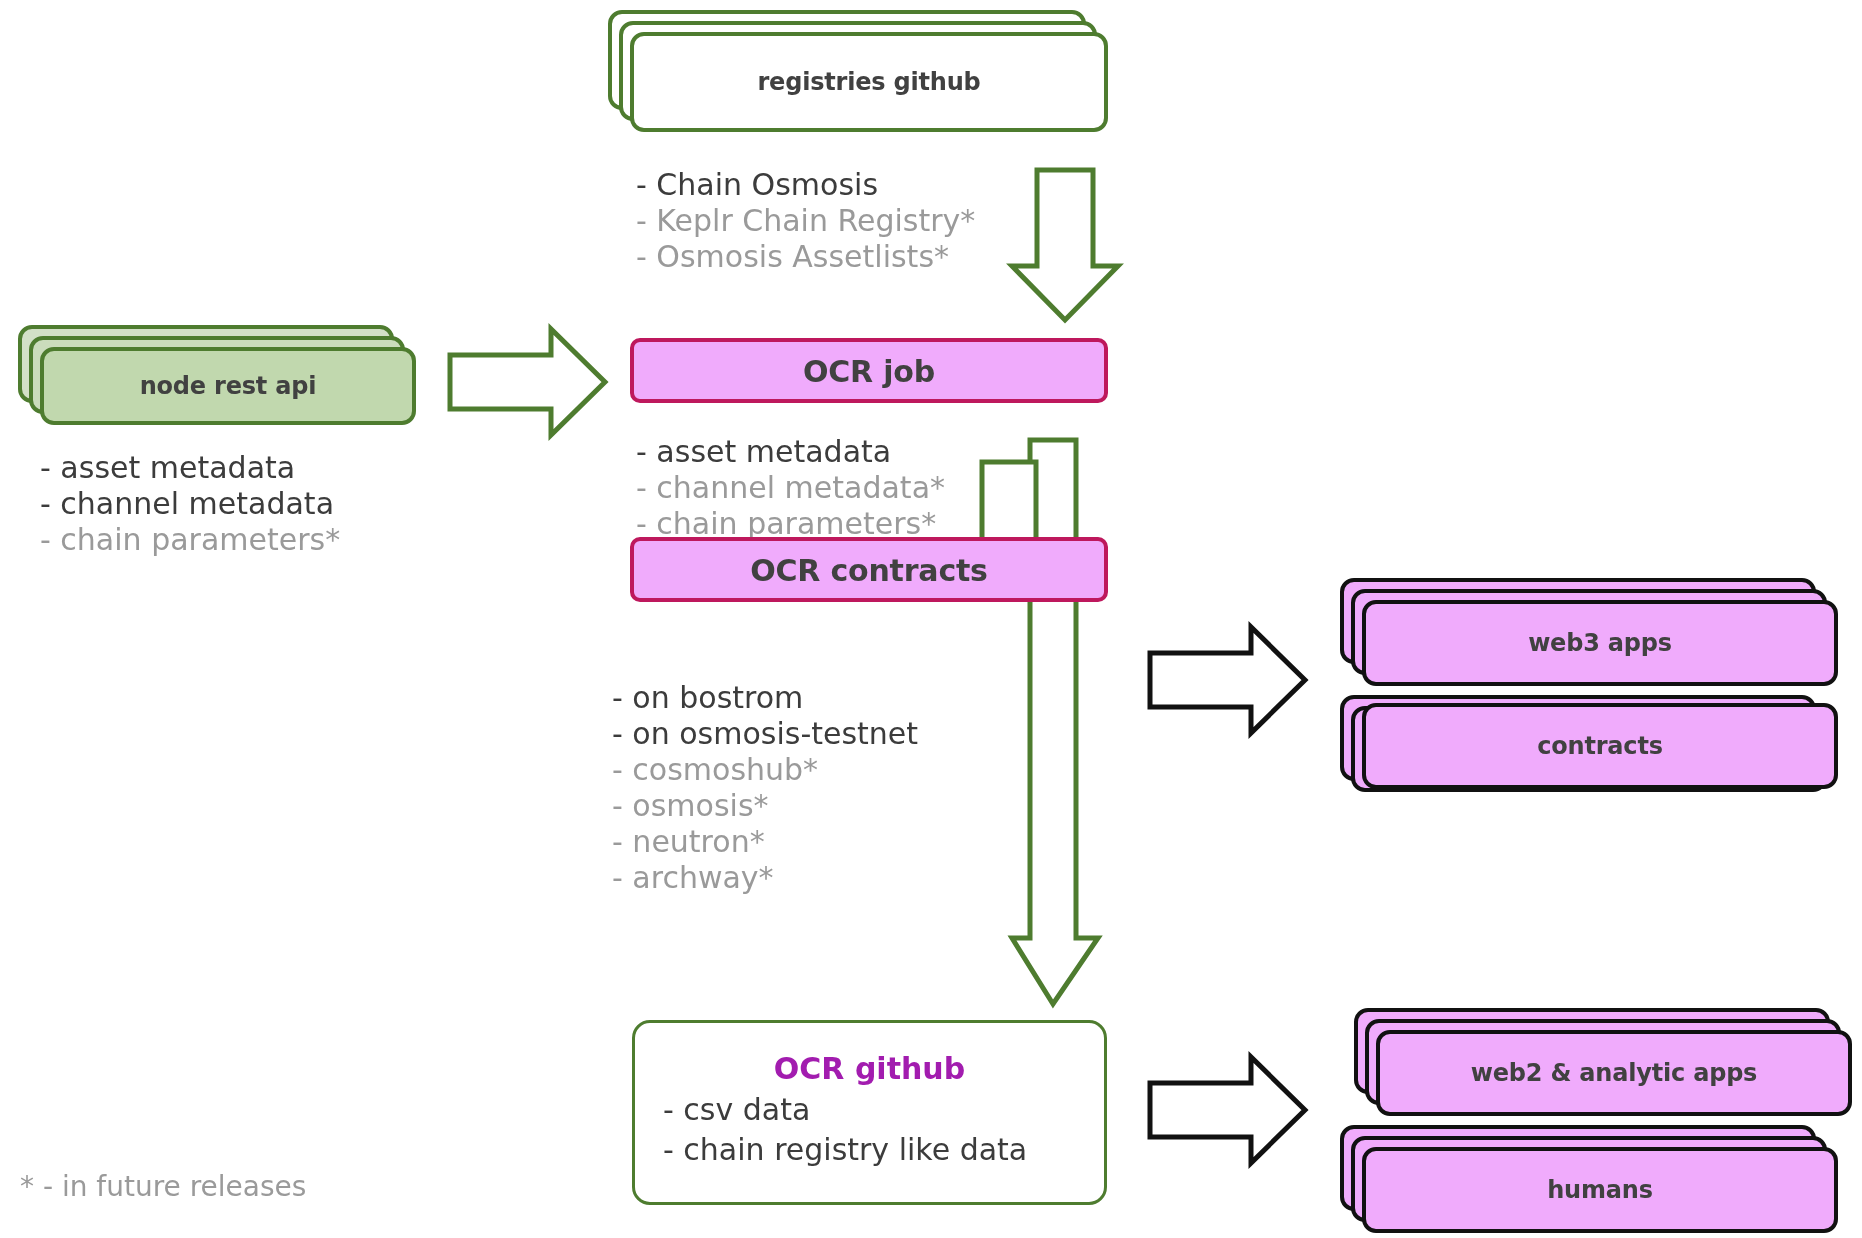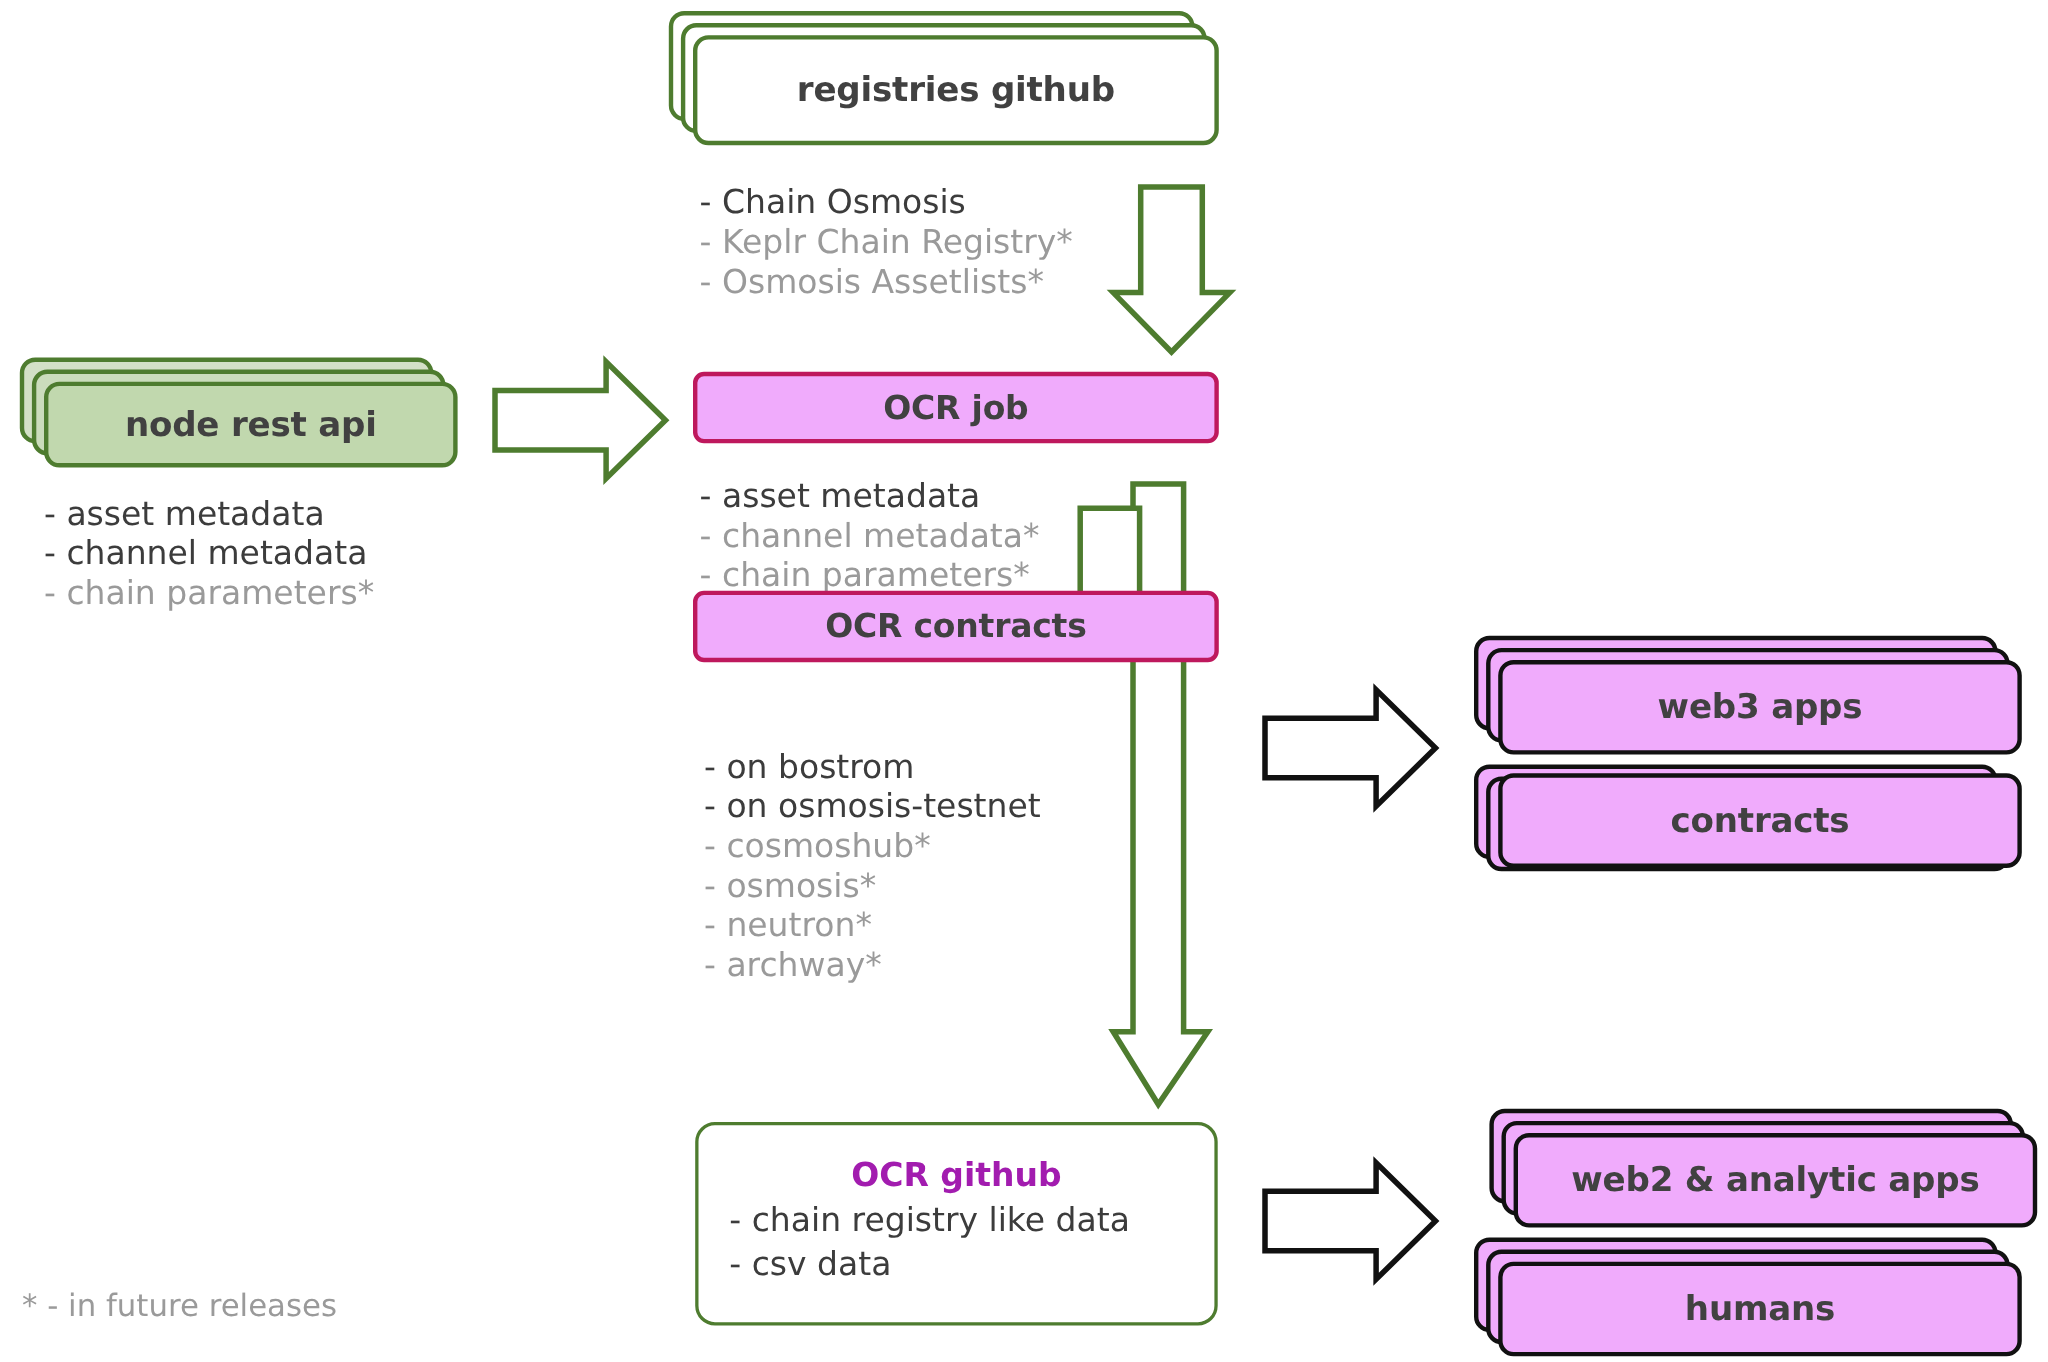--- a/index.html
+++ b/index.html
@@ -46,21 +46,21 @@
 
   .card-label {
     position: absolute;
     left: 0;
     right: 0;
     top: 50%;
     transform: translateY(-50%);
     text-align: center;
     font-weight: bold;
     color: #414141;
-    font-size: 31px;
+    font-size: 24px;
     letter-spacing: -0.2px;
   }
 
   
   .proc-box {
     position: absolute;
     box-sizing: border-box;
     background: #f0abfc;
     border: 4px solid #be185d;
     border-radius: 10px;
@@ -179,38 +179,38 @@
   </svg>
 
   <svg class="arrow" style="left:958px; top:460px;" width="110" height="135" viewBox="0 0 110 135">
     <polygon class="arrow-green" points="24,2 78,2 78,80 104,80 51,132 2,80 24,80"></polygon>
   </svg>
 
   <div class="proc-box" style="left:630px; top:537px; width:478px; height:65px;">
     <div class="card-label">OCR contracts</div>
   </div>
 
-  <div class="bullets" style="left:640px; top:680px;">
+  <div class="bullets" style="left:612px; top:680px;">
     <span class="item">- on bostrom</span>
     <span class="item">- on osmosis-testnet</span>
     <span class="item future">- cosmoshub*</span>
     <span class="item future">- osmosis*</span>
     <span class="item future">- neutron*</span>
     <span class="item future">- archway*</span>
   </div>
 
   <svg class="arrow" style="left:1148px; top:625px;" width="160" height="110" viewBox="0 0 160 110">
     <polygon class="arrow-black" points="2,28 103,28 103,2 157,55 103,108 103,82 2,82"></polygon>
   </svg>
 
   <div class="out-box" style="left:632px; top:1020px; width:475px; height:185px;">
     <div class="box-inner" style="top:28px;">
       <div class="title">OCR github</div>
+      <div class="line">- csv data</div>
       <div class="line">- chain registry like data</div>
-      <div class="line">- csv data</div>
     </div>
   </div>
 
   <svg class="arrow" style="left:1148px; top:1055px;" width="160" height="110" viewBox="0 0 160 110">
     <polygon class="arrow-black" points="2,28 103,28 103,2 157,55 103,108 103,82 2,82"></polygon>
   </svg>
 
   <div class="stack dark" style="left:1340px; top:578px; width:520px; height:110px;">
     <div class="layer" style="left:0px; top:0px; width:476px; height:86px;"></div>
     <div class="layer" style="left:11px; top:11px; width:476px; height:86px;"></div>

